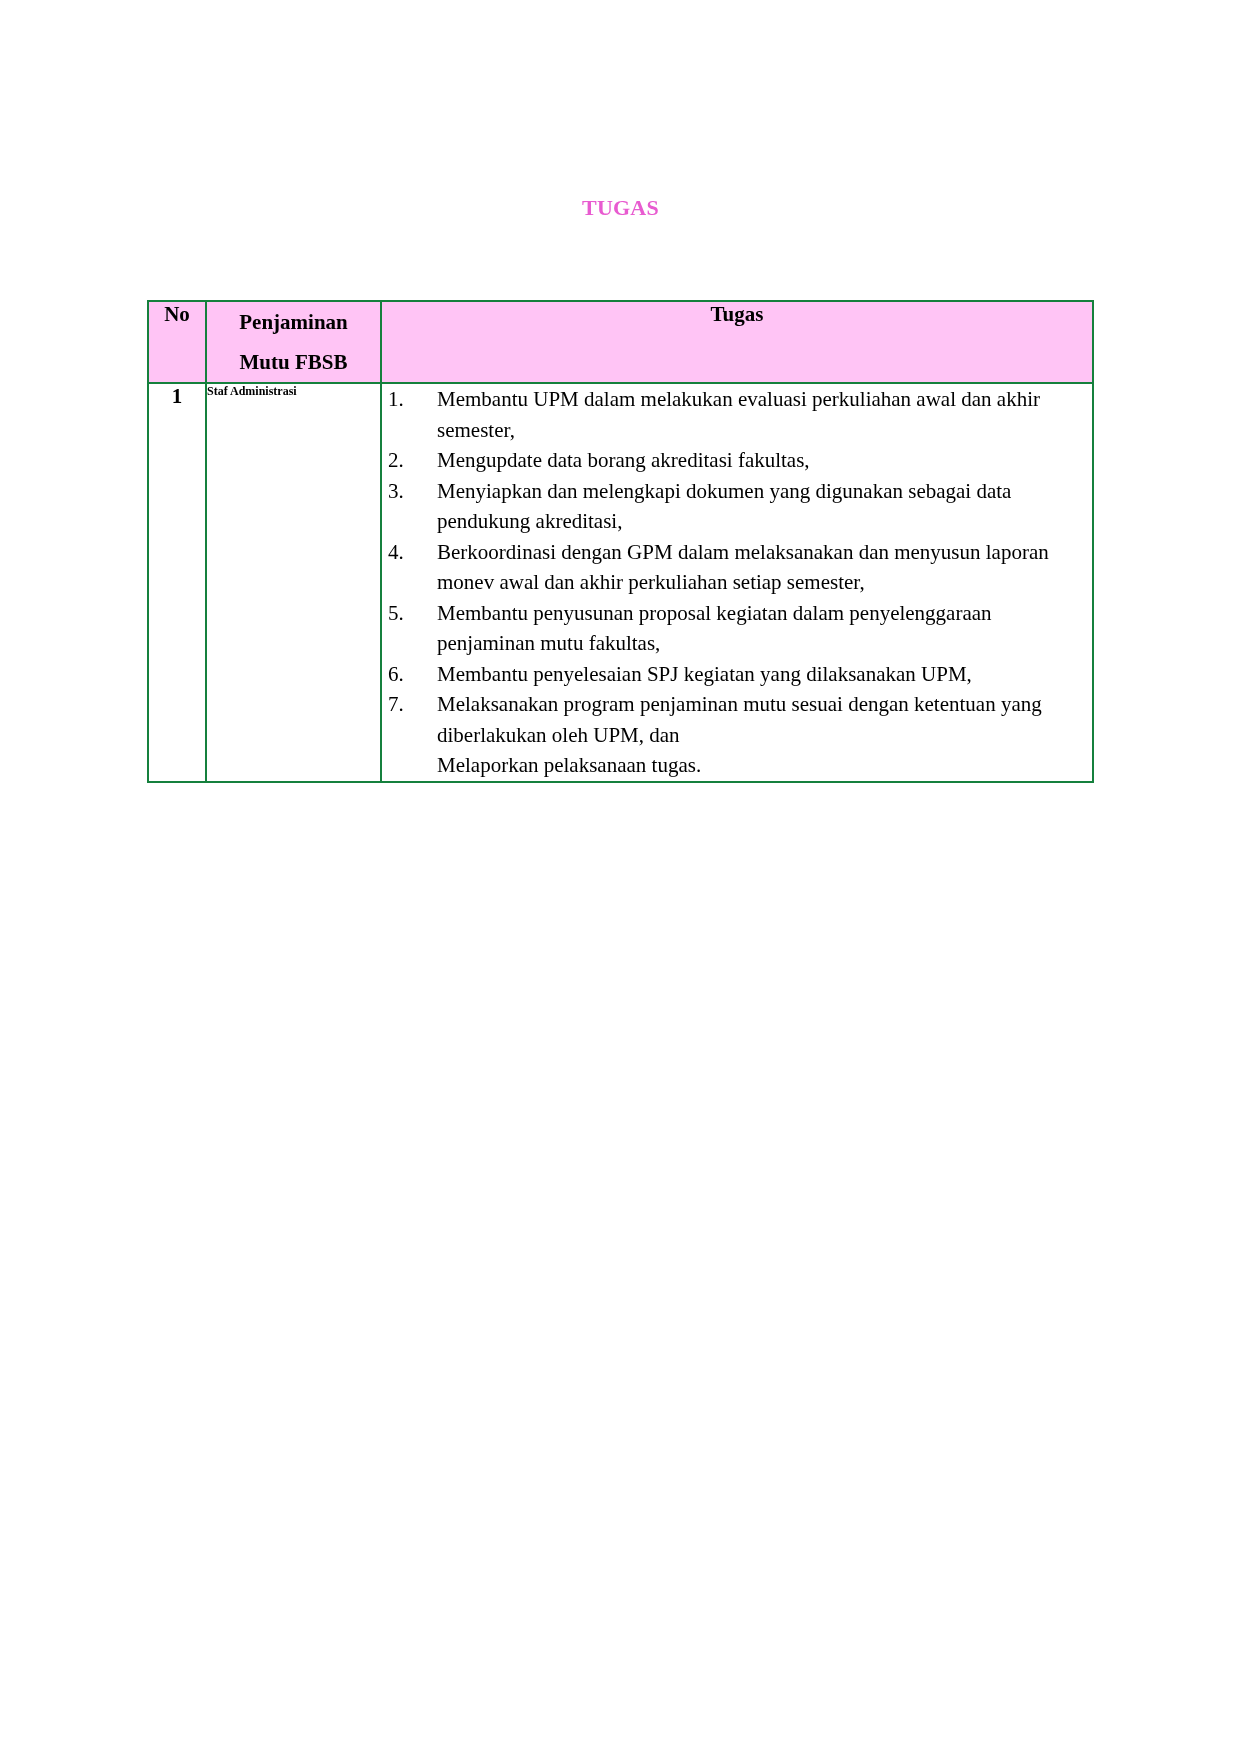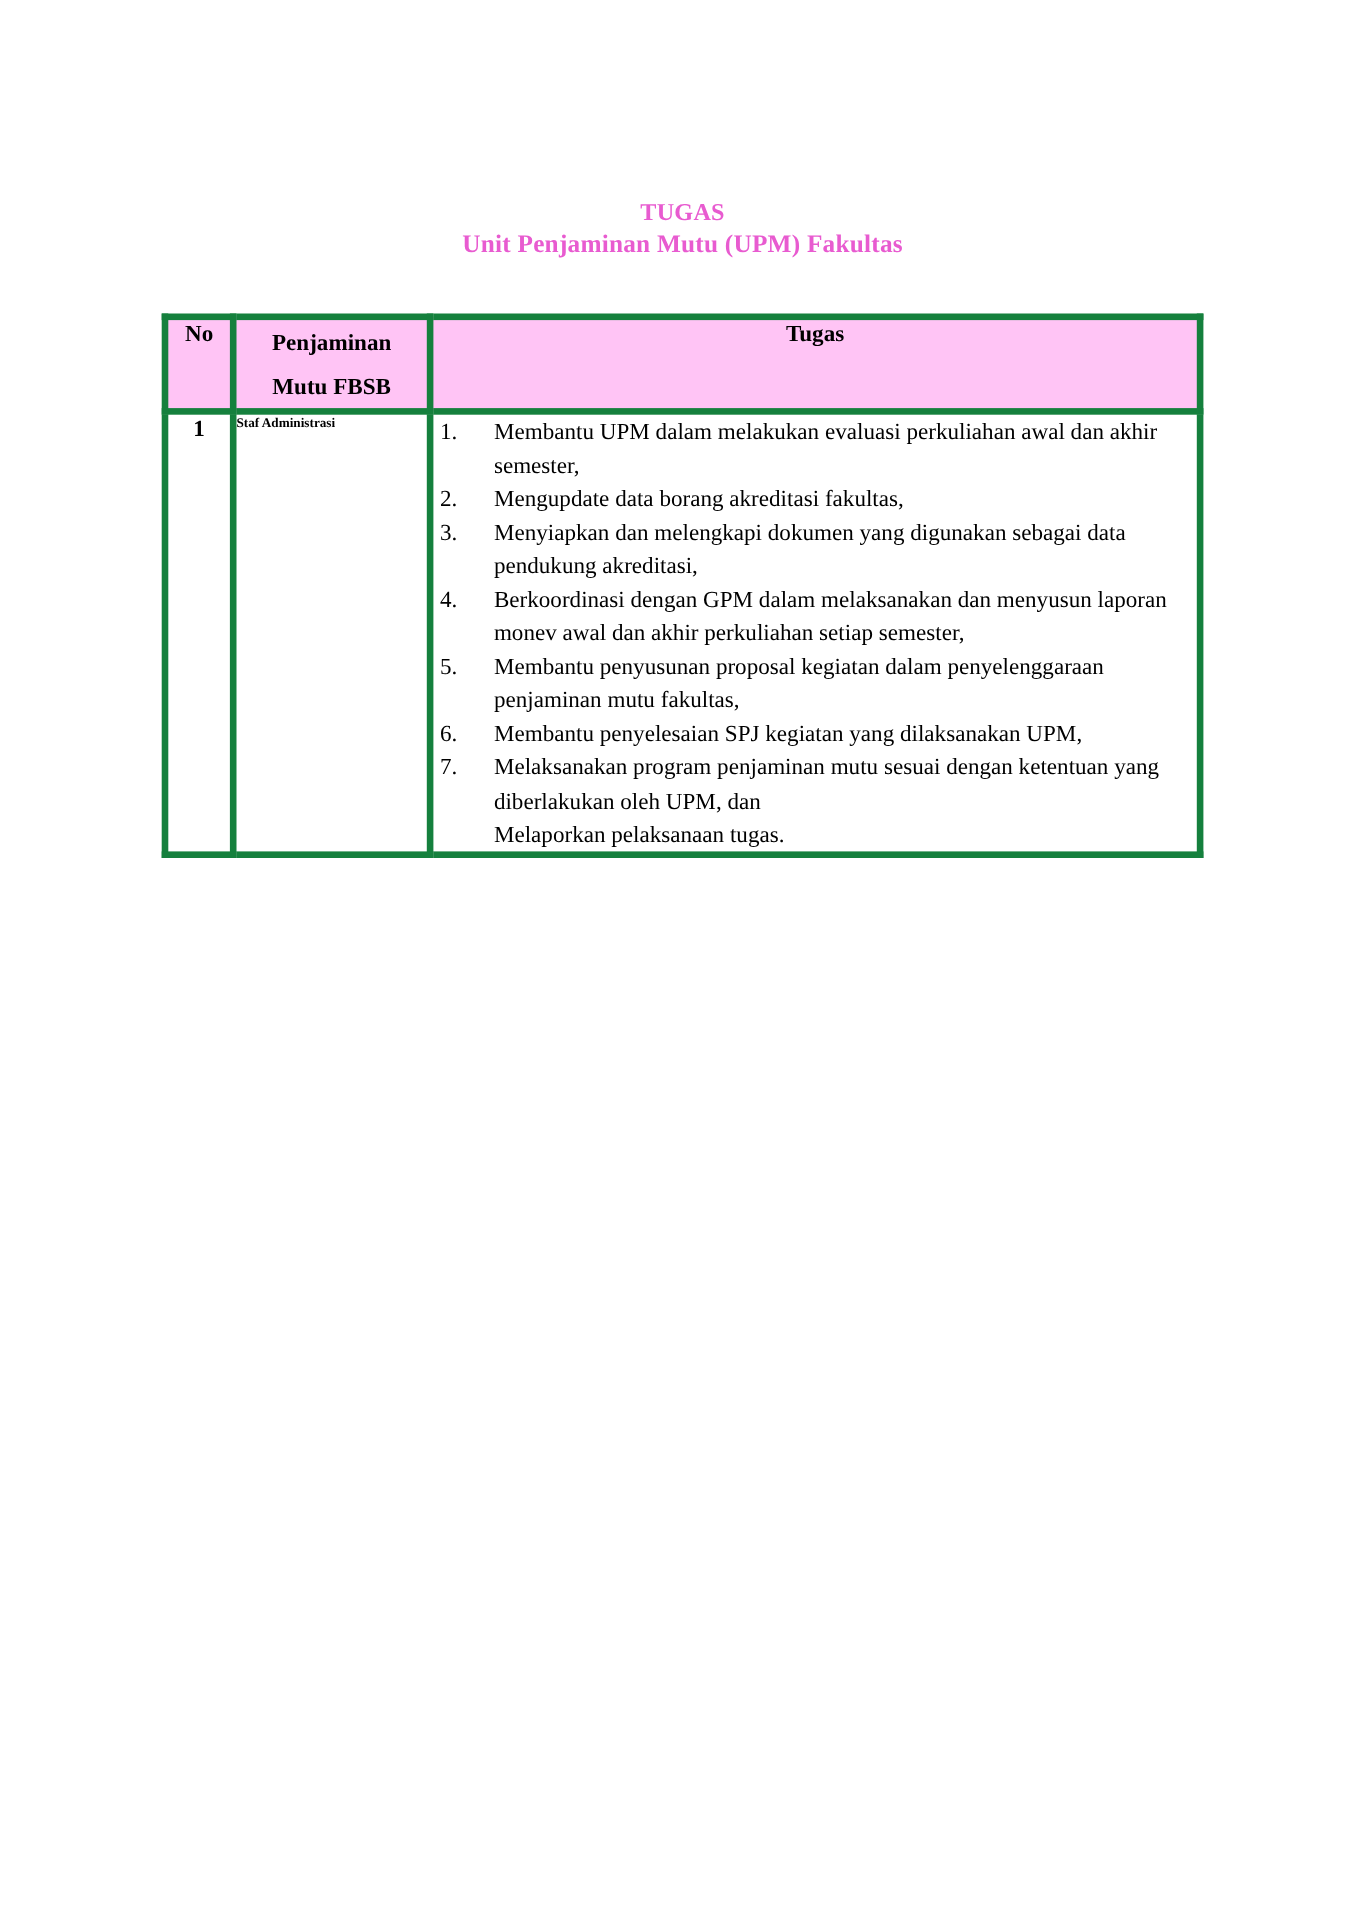--- a/index.html
+++ b/index.html
@@ -10,21 +10,21 @@
   body {
     width: 1241px;
     height: 1755px;
     font-family: "Liberation Serif", serif;
     color: #000000;
     position: relative;
     overflow: hidden;
   }
   .page {
     position: absolute;
-    top: 0; left: 0;
+    top: 15px; left: 0;
     width: 1241px;
     height: 1405px;
     background: #ffffff;
   }
   .title-block {
     position: absolute;
     top: 178px;
     left: 0;
     width: 1241px;
     text-align: center;
@@ -41,21 +41,21 @@
   }
   table.main {
     position: absolute;
     top: 285px;
     left: 147px;
     width: 947px;
     border-collapse: collapse;
     table-layout: fixed;
   }
   table.main td, table.main th {
-    border: 6px solid #15803d;
+    border: 2px solid #15803d;
     vertical-align: top;
     padding: 0;
   }
   th.h-no, th.h-unit, th.h-tugas {
     background: #ffc4f5;
     text-align: center;
     font-weight: bold;
     font-size: 21px;
     font-family: "Liberation Serif", serif;
   }
@@ -103,21 +103,20 @@
     padding-left: 55px;
   }
 </style>
 </head>
 <body>
 
 <div class="page">
 
   <div class="title-block">
     <div class="title-line l1">TUGAS</div>
-    <div class="title-line l3">Unit Penjaminan Mutu (UPM) Fakultas</div>
   </div>
 
   <table class="main">
     <thead>
       <tr>
         <th class="h-no">No</th>
         <th class="h-unit">
           <div>Penjaminan</div>
           <div>Mutu FBSB</div>
         </th>

